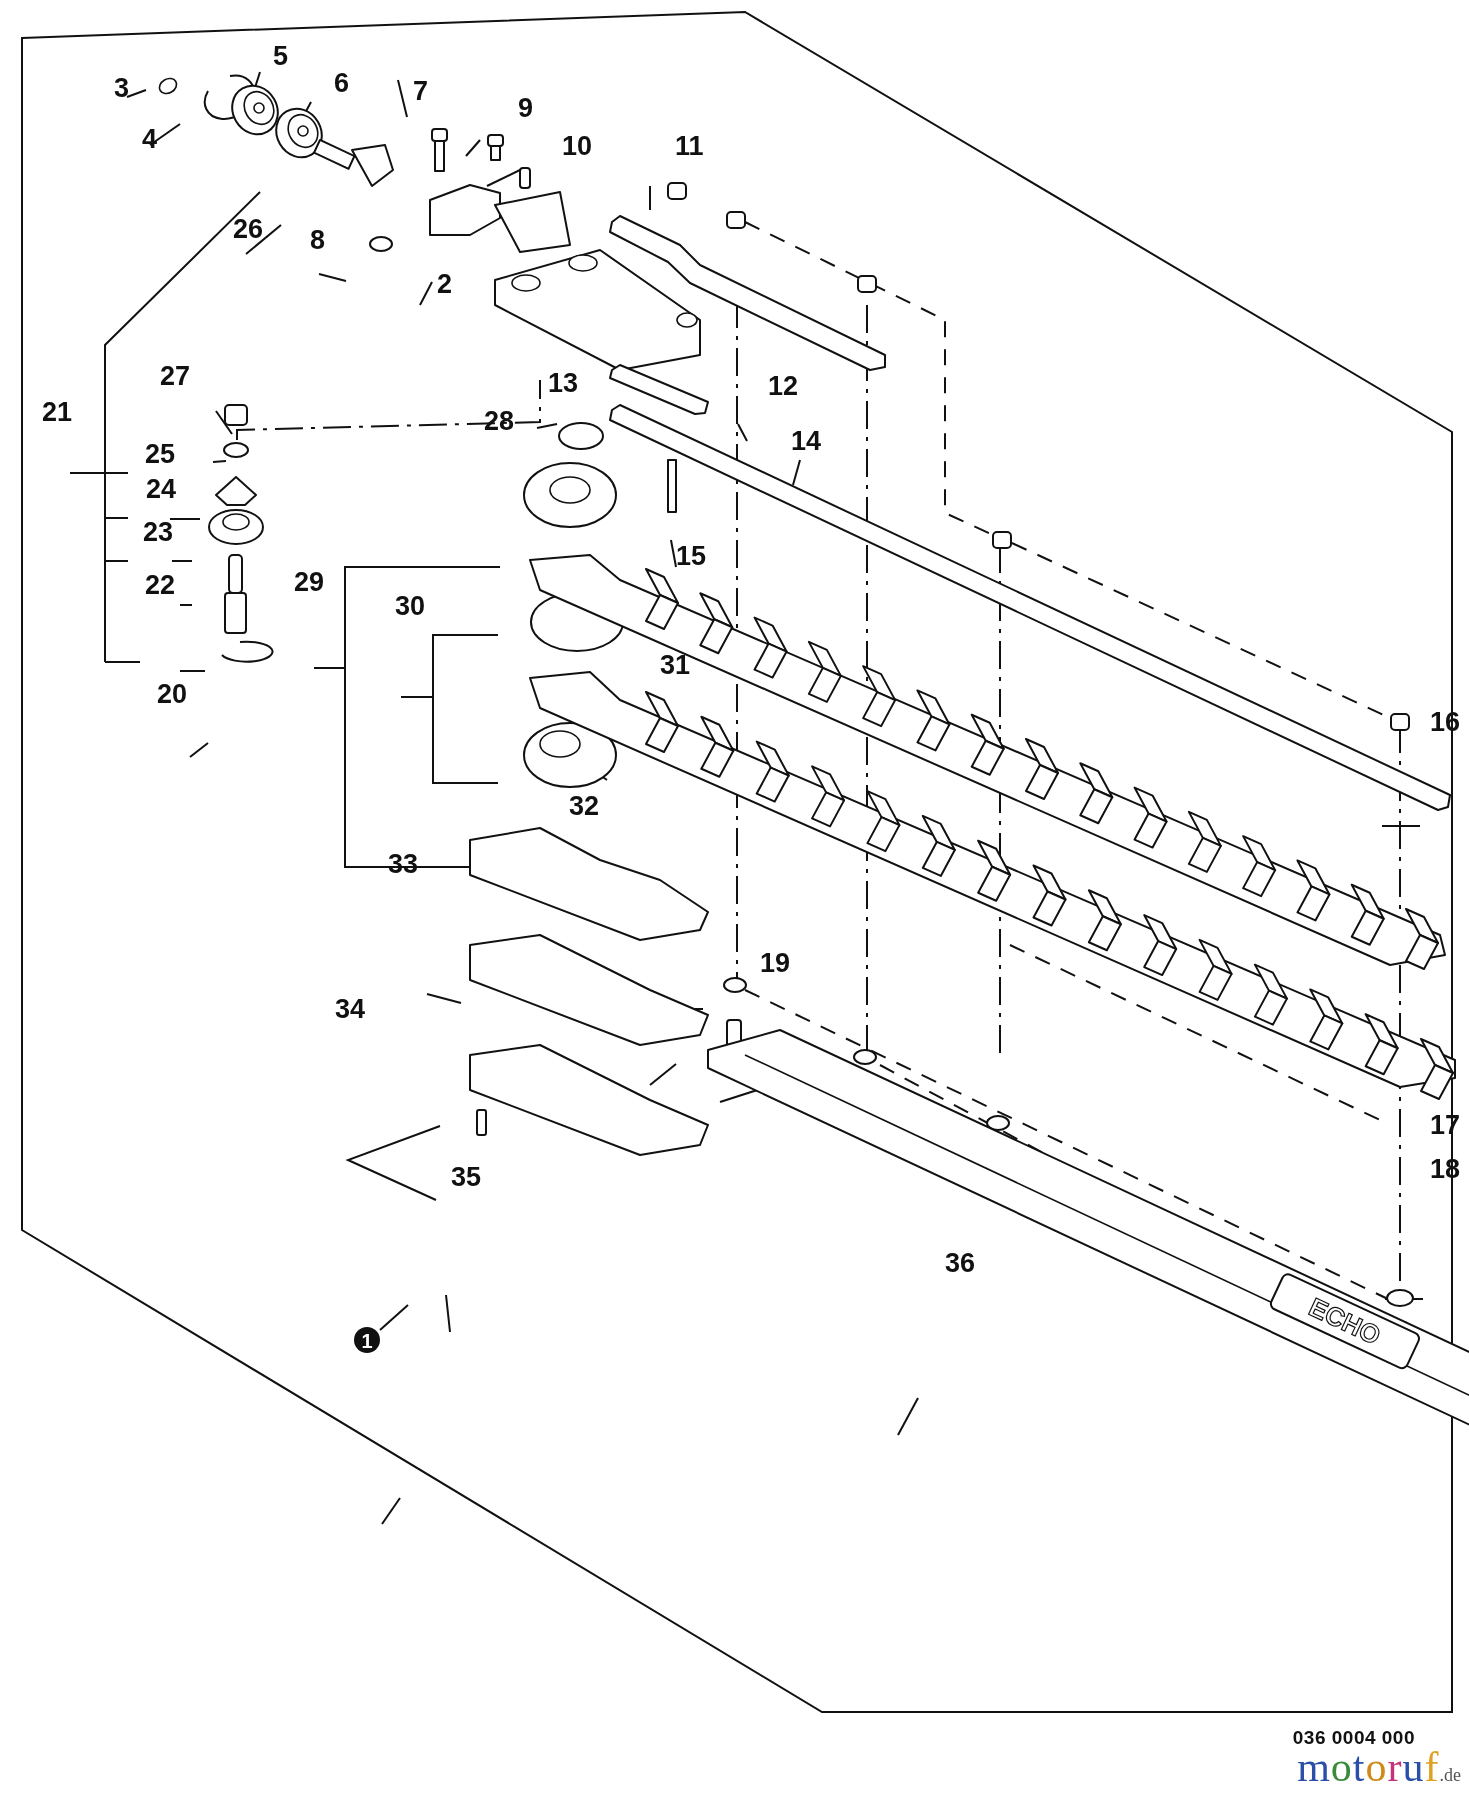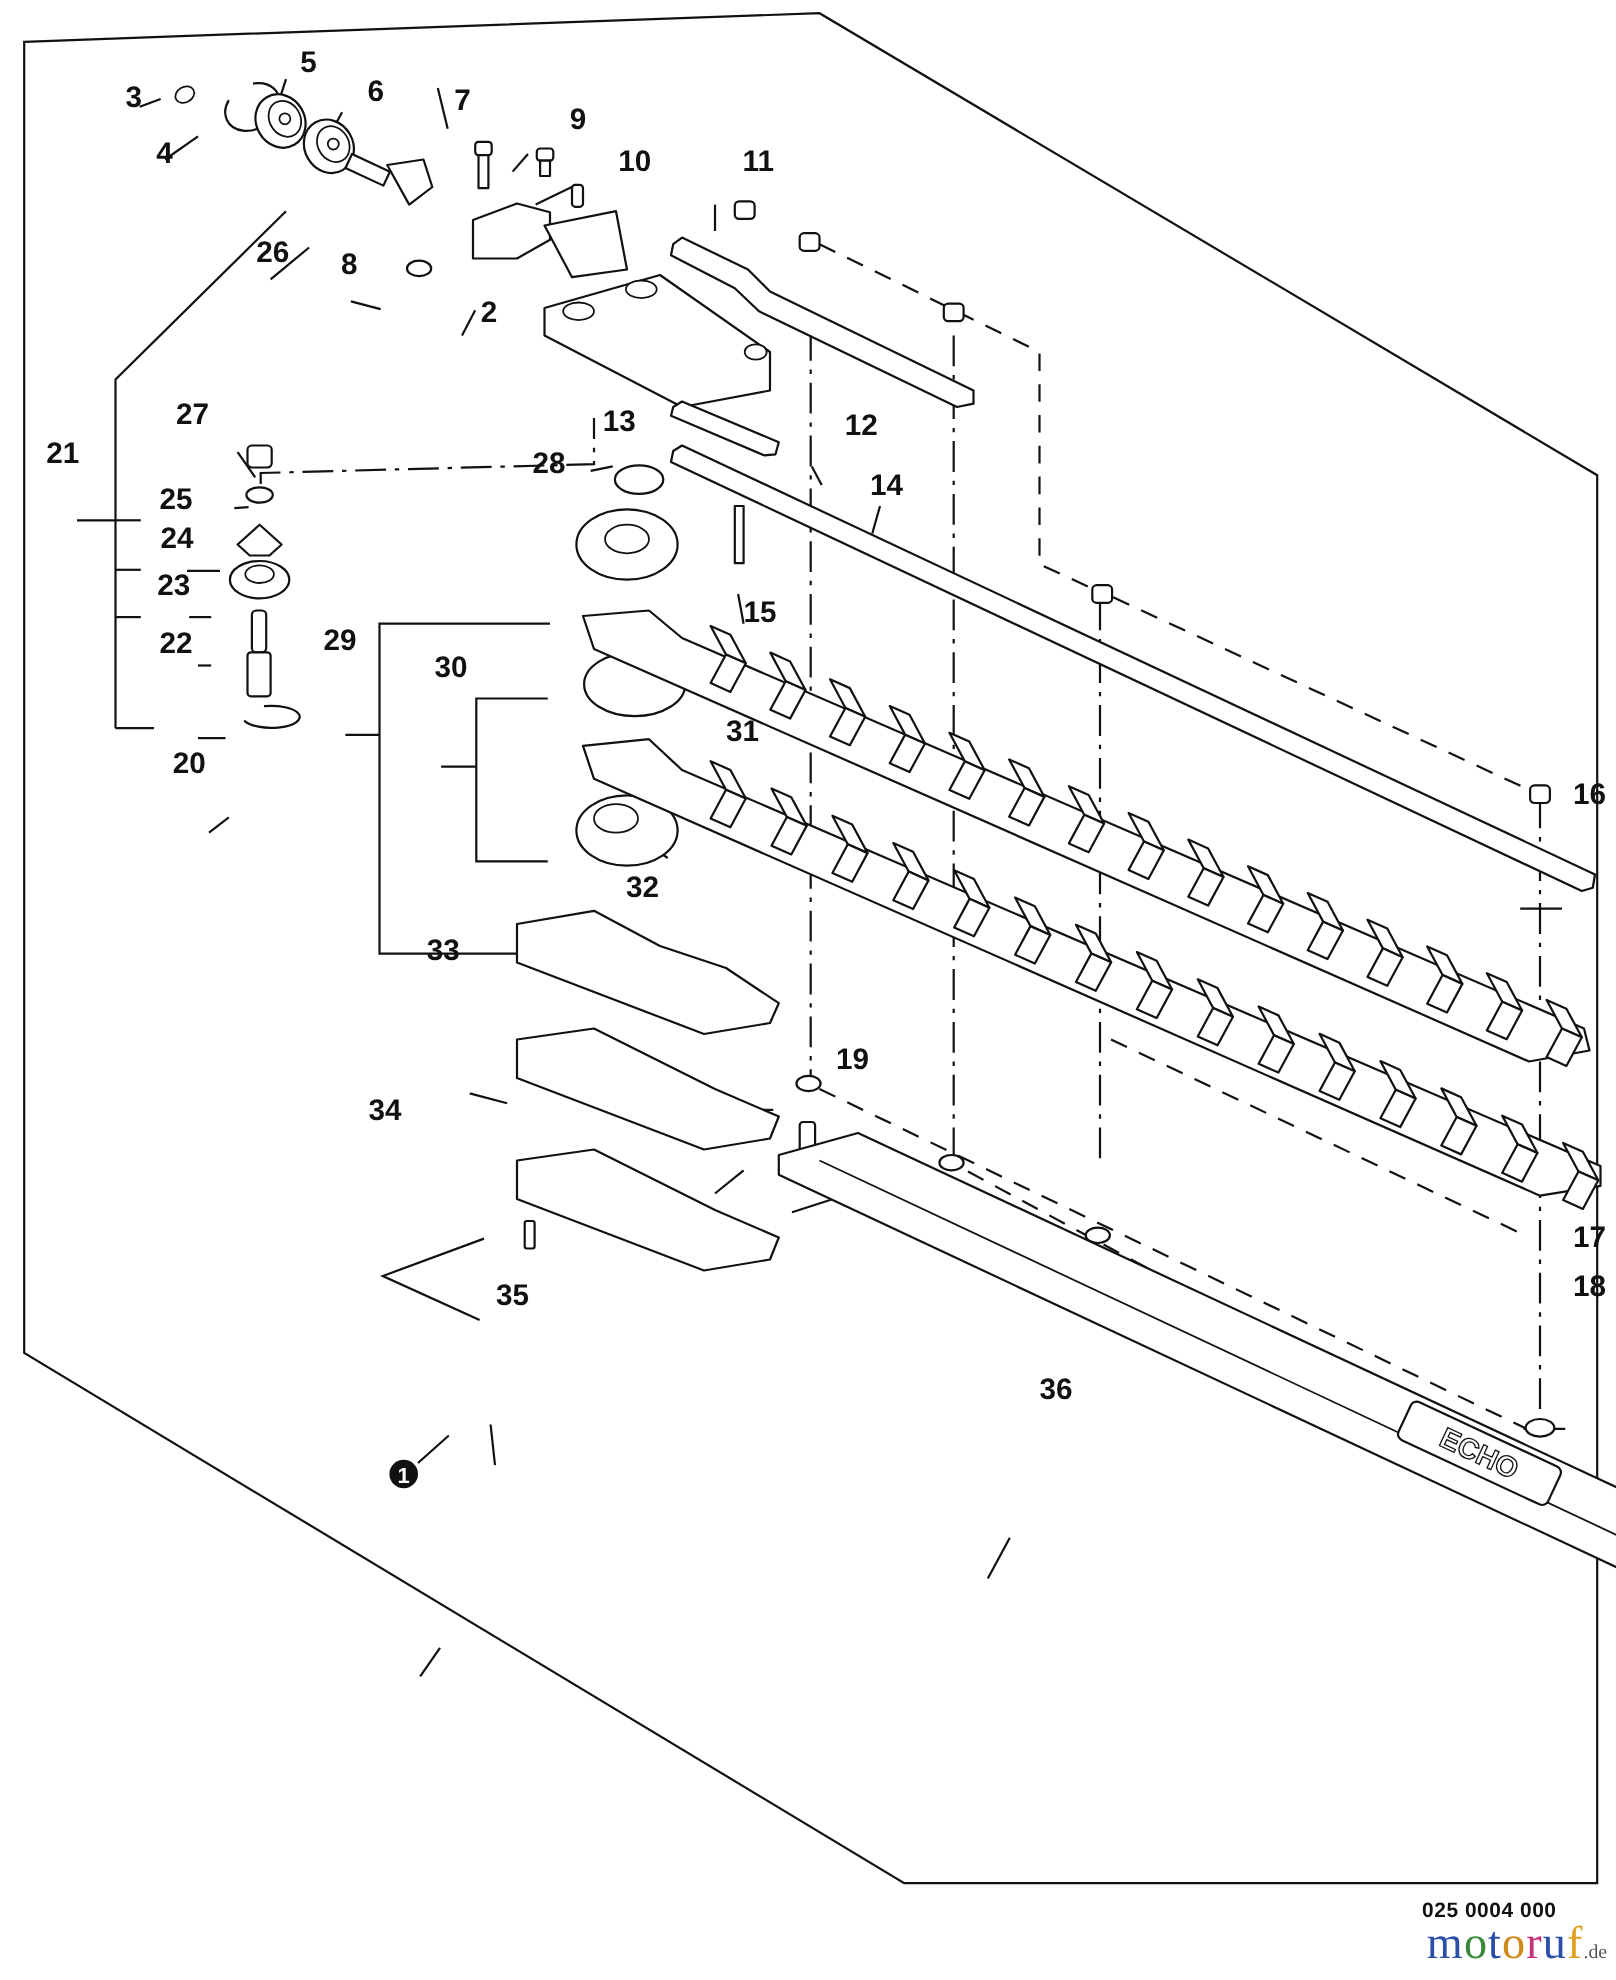--- a/index.html
+++ b/index.html
@@ -314,14 +314,14 @@
   </g>
 
   <g>
     <circle cx="367" cy="1340" r="13" fill="#111"></circle>
     <text x="367" y="1348" text-anchor="middle" style="font-family:'Liberation Sans',sans-serif;font-weight:bold;font-size:20px;fill:#fff">1</text>
     <line class="ln" x1="380" y1="1330" x2="408" y2="1305"></line>
   </g>
 </svg>
 </div>
 
-<div id="catalog-number">025 0004 000</div>
+<div id="catalog-number">036 0004 000</div>
 <div id="watermark"><span style="color: rgb(43, 79, 168);">m</span><span style="color: rgb(58, 138, 58);">o</span><span style="color: rgb(43, 79, 168);">t</span><span style="color: rgb(208, 138, 26);">o</span><span style="color: rgb(200, 50, 122);">r</span><span style="color: rgb(43, 79, 168);">u</span><span style="color: rgb(224, 160, 32);">f</span><span class="tld">.de</span></div>
 
 </body></html>

